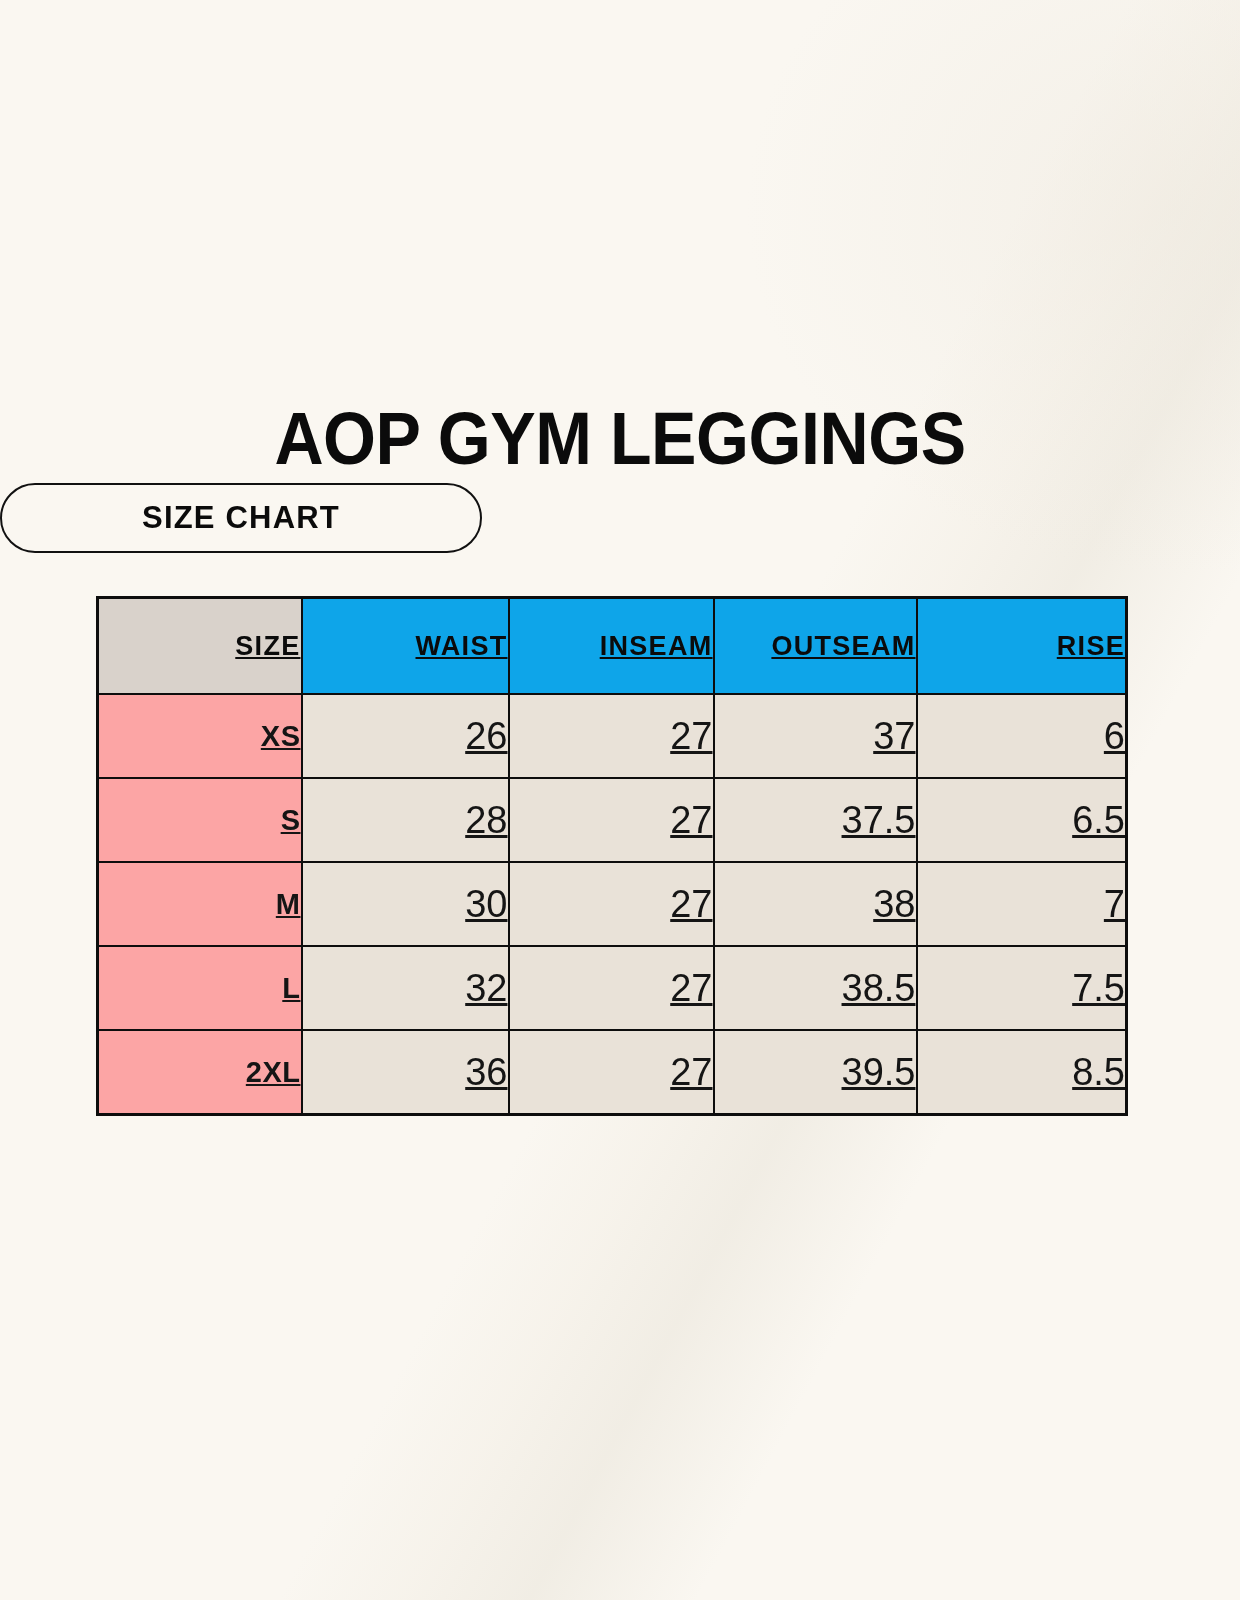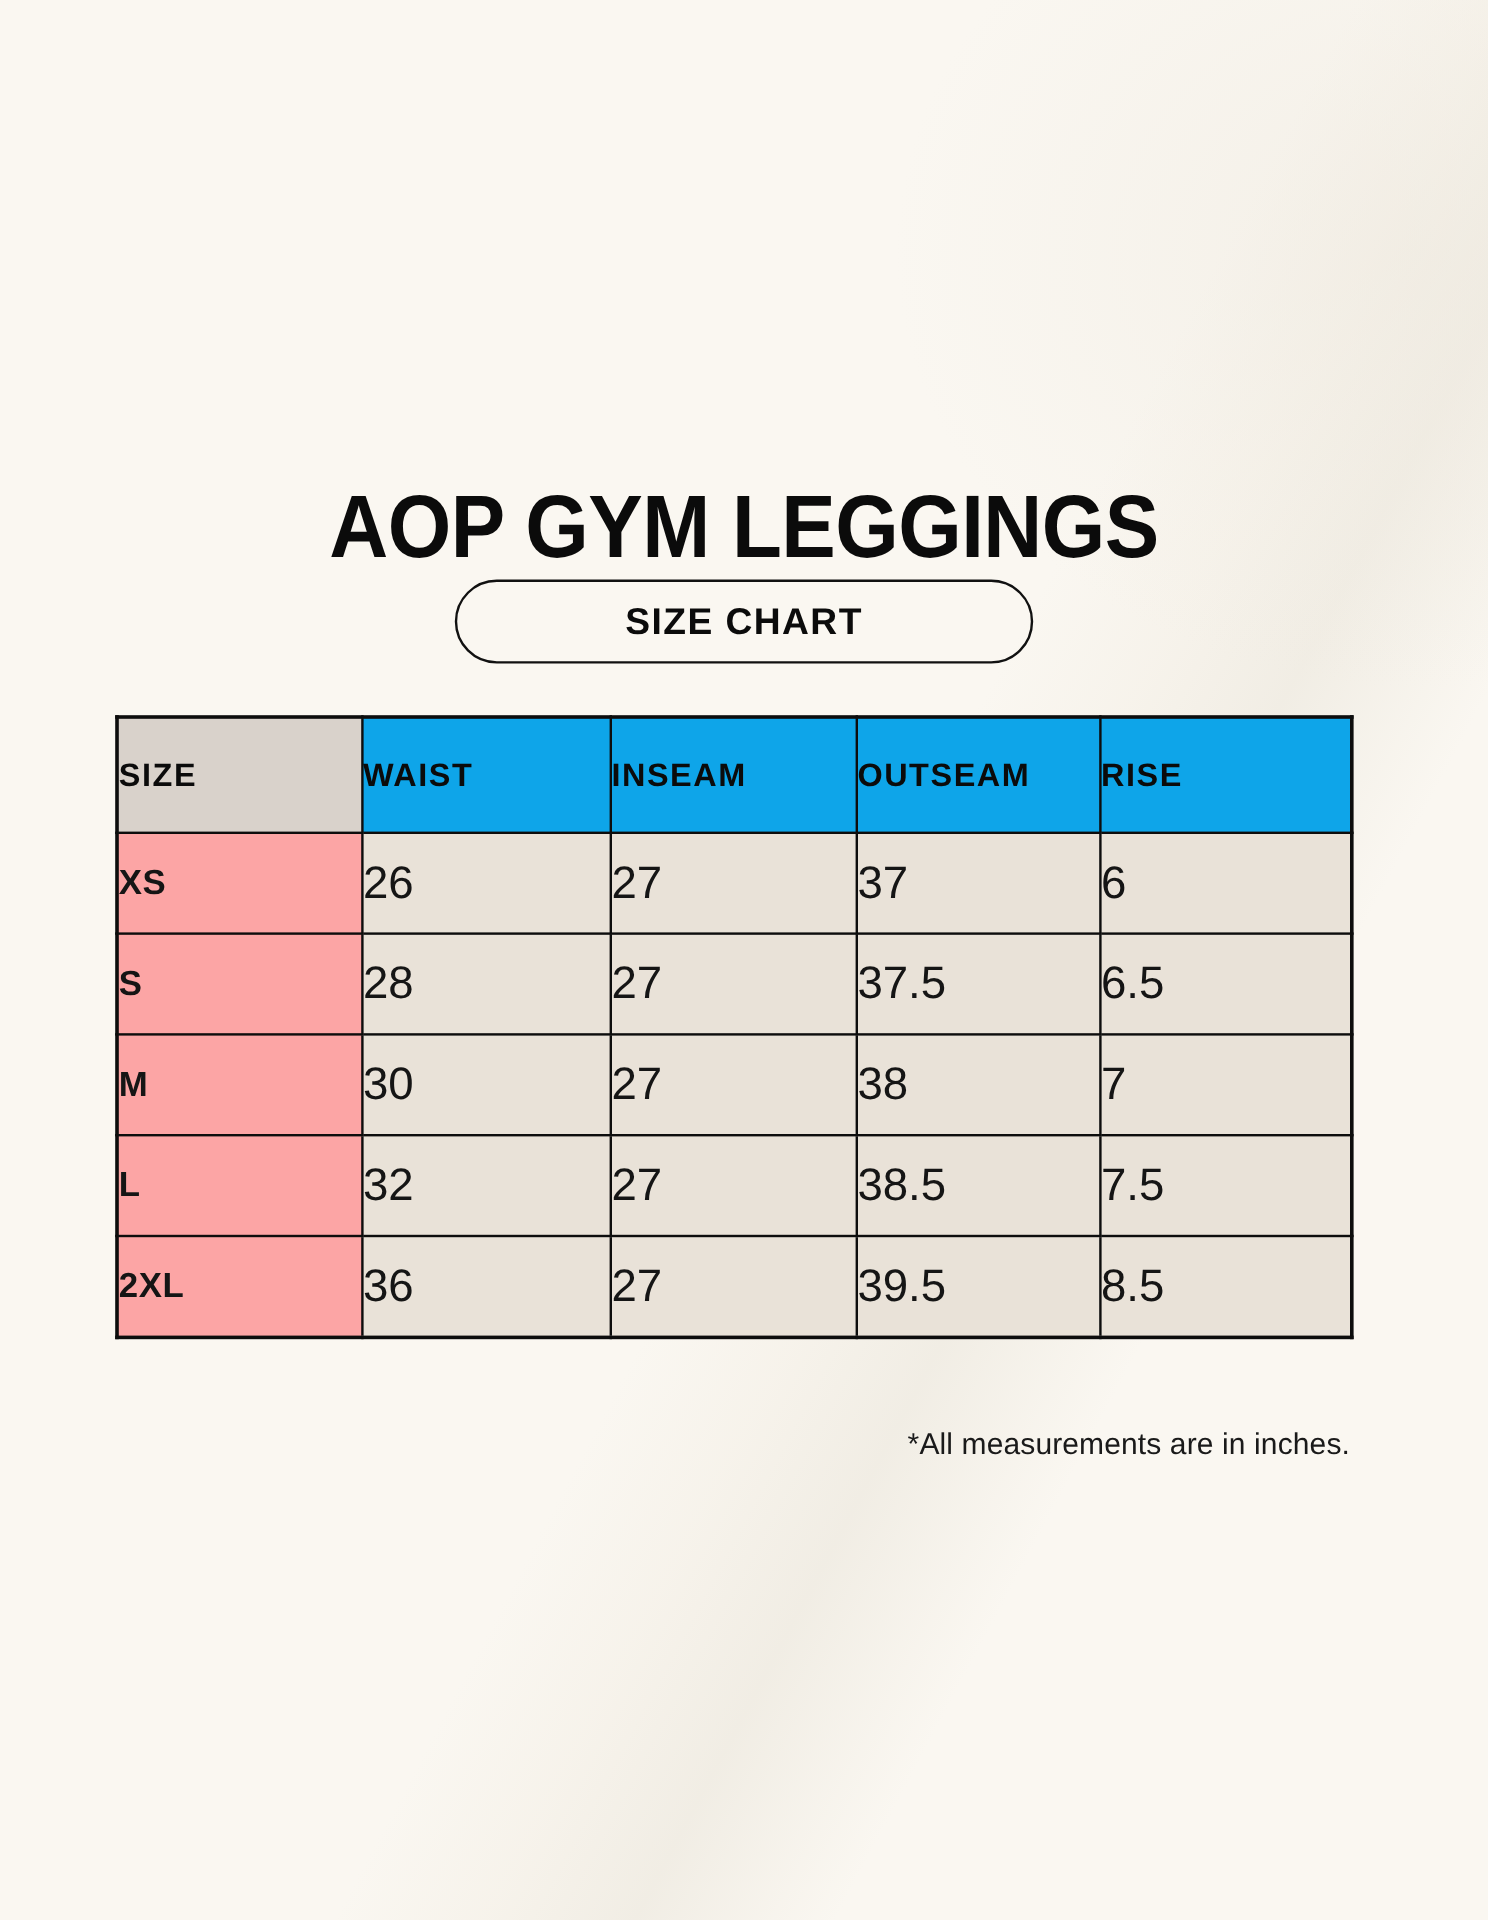--- a/index.html
+++ b/index.html
@@ -63,21 +63,21 @@
     color: #0b0b0b;
     transform: scaleX(0.92);
   }
 
   .pill-wrap {
     position: absolute;
     left: 0;
     right: 0;
     top: 483px;
     display: flex;
-    justify-content: center;
+    justify-content: flex-start;
   }
 
   .pill {
     box-sizing: border-box;
     width: 482px;
     height: 70px;
     border: 2.5px solid #111;
     border-radius: 36px;
     background: transparent;
     display: flex;
@@ -105,23 +105,24 @@
 
   table.size-table col.c-size    { width: 204px; }
   table.size-table col.c-waist   { width: 207px; }
   table.size-table col.c-inseam  { width: 205px; }
   table.size-table col.c-outseam { width: 203px; }
   table.size-table col.c-rise    { width: 210px; }
 
   table.size-table th,
   table.size-table td {
     border: 2.5px solid #0d0d0d;
-    text-align: left;
+    text-align: right;
     vertical-align: middle;
     padding: 0;
+    text-decoration: underline;
   }
 
   thead th {
     height: 94px;
     font-size: 27px;
     font-weight: 700;
     letter-spacing: 1.3px;
     background: #0ea5e9;
     color: #0b0b0b;
   }
@@ -222,15 +223,14 @@
           <td class="size-cell">2XL</td>
           <td>36</td>
           <td>27</td>
           <td>39.5</td>
           <td>8.5</td>
         </tr>
       </tbody>
     </table>
   </div>
 
-  <div class="footnote">*All measurements are in inches.</div>
 
 </div>
 
 </body></html>

